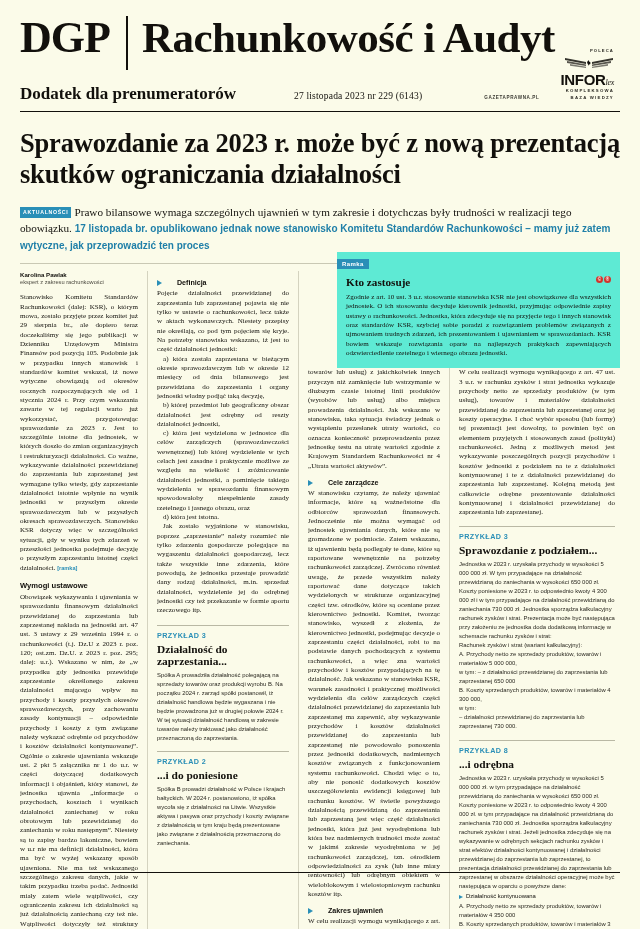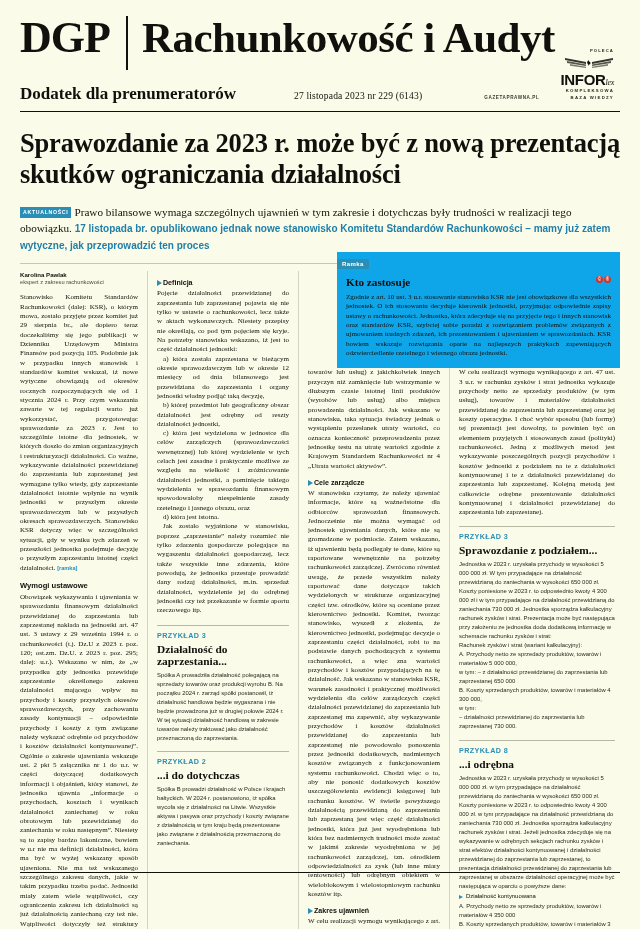--- a/index.html
+++ b/index.html
@@ -178,21 +178,21 @@
     font-family: "Liberation Sans", sans-serif;
     font-weight: bold;
     font-size: 7.6px;
     margin: 8px 0 3px 0;
   }
   .subhead-arrow {
     font-family: "Liberation Sans", sans-serif;
     font-weight: bold;
     font-size: 7.1px;
     margin: 8px 0 2px 0;
-    display: flex; align-items: center; gap: 1px;
+    display: flex; align-items: center; gap: 15px;
   }
   .tri {
     width: 0; height: 0;
     border-left: 5px solid #2a8fb7;
     border-top: 3.4px solid transparent;
     border-bottom: 3.4px solid transparent;
     flex: none;
   }
   .ramka-tag {
     color: #2a8fb7;
@@ -243,21 +243,21 @@
     border-top: 2.9px solid transparent;
     border-bottom: 2.9px solid transparent;
     flex: none;
   }
 
   
   .ramka {
     position: absolute;
     left: 337px; top: 252px;
     width: 283px;
-    background: #0ea5e9;
+    background: #5eead4;
     padding: 0;
   }
   .ramka-label {
     display: inline-block;
     background: #2a8fb7;
     color: #fff;
     font-family: "Liberation Sans", sans-serif;
     font-weight: bold;
     font-size: 6px;
     letter-spacing: .4px;
@@ -364,21 +364,21 @@
       <p class="bt" style="text-indent:6px">d) która jest istotna.</p>
       <p class="bt" style="text-indent:6px">Jak zostało wyjaśnione w stanowisku, poprzez „zaprzestanie” należy rozumieć nie tylko zdarzenia gospodarcze polegające na wygaszeniu działalności gospodarczej, lecz także wszystkie inne zdarzenia, które powodują, że jednostka przestaje prowadzić dany rodzaj działalności, m.in. sprzedaż działalności, wydzielenie jej do odrębnej jednostki czy też przekazanie w formie aportu rzeczowego itp.</p>
 
       <div class="ex-rule"></div>
       <div class="ex-tag">PRZYKŁAD 3</div>
       <div class="ex-title">Działalność do zaprzestania...</div>
       <div class="ex-body">Spółka A prowadziła działalność polegającą na sprzedaży towarów oraz produkcji wyrobu B. Na początku 2024 r. zarząd spółki postanowił, iż działalność handlowa będzie wygaszana i nie będzie prowadzona już w drugiej połowie 2024 r. W tej sytuacji działalność handlową w zakresie towarów należy traktować jako działalność przeznaczoną do zaprzestania.</div>
 
       <div class="ex-rule"></div>
       <div class="ex-tag">PRZYKŁAD 2</div>
-      <div class="ex-title">...i do dotychczas</div>
+      <div class="ex-title">...i do poniesione</div>
       <div class="ex-body">Spółka B prowadzi działalność w Polsce i krajach bałtyckich. W 2024 r. postanowiono, iż spółka wycofa się z działalności na Litwie. Wszystkie aktywa i pasywa oraz przychody i koszty związane z działalnością w tym kraju będą prezentowane jako związane z działalnością przeznaczoną do zaniechania.</div>
     </div>
 
     <div class="col col-c">
       <div style="height:97px"></div>
       <p class="bt">towarów lub usług) z jakichkolwiek innych przyczyn niż zamknięcie lub wstrzymanie w dłuższym czasie istotnej linii produktów (wyrobów lub usług) albo miejsca prowadzenia działalności. Jak wskazano w stanowisku, taka sytuacja świadczy jednak o wystąpieniu przesłanek utraty wartości, co oznacza konieczność przeprowadzenia przez jednostkę testu na utratę wartości zgodnie z Krajowym Standardem Rachunkowości nr 4 „Utrata wartości aktywów”.</p>
       <div class="subhead-arrow">
         <span class="tri"></span>
         <span>Cele zarządcze</span>
       </div>

